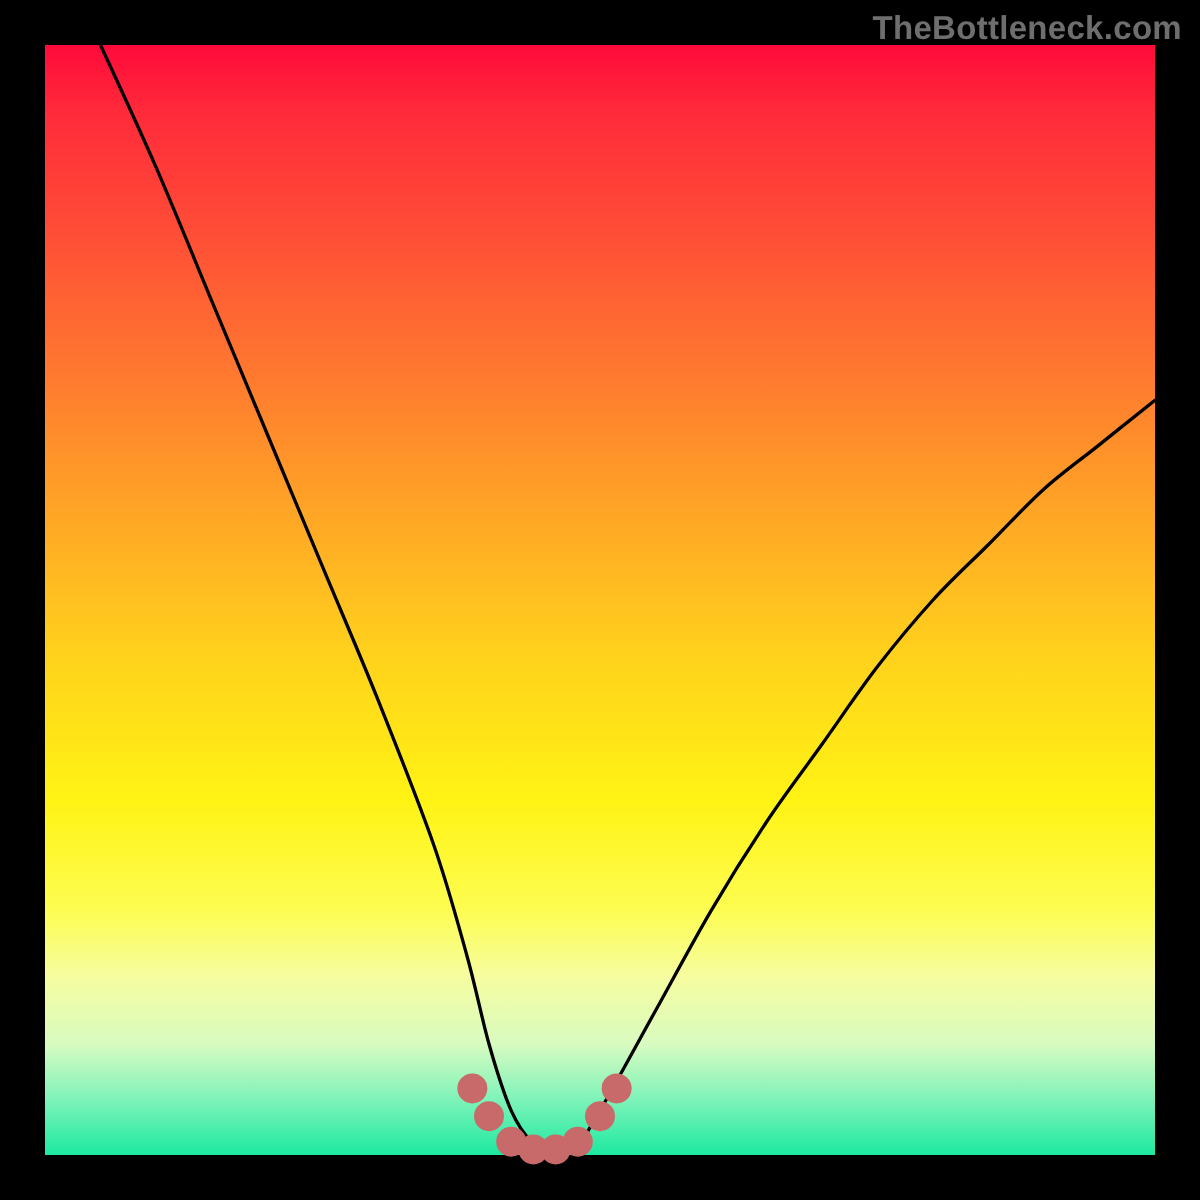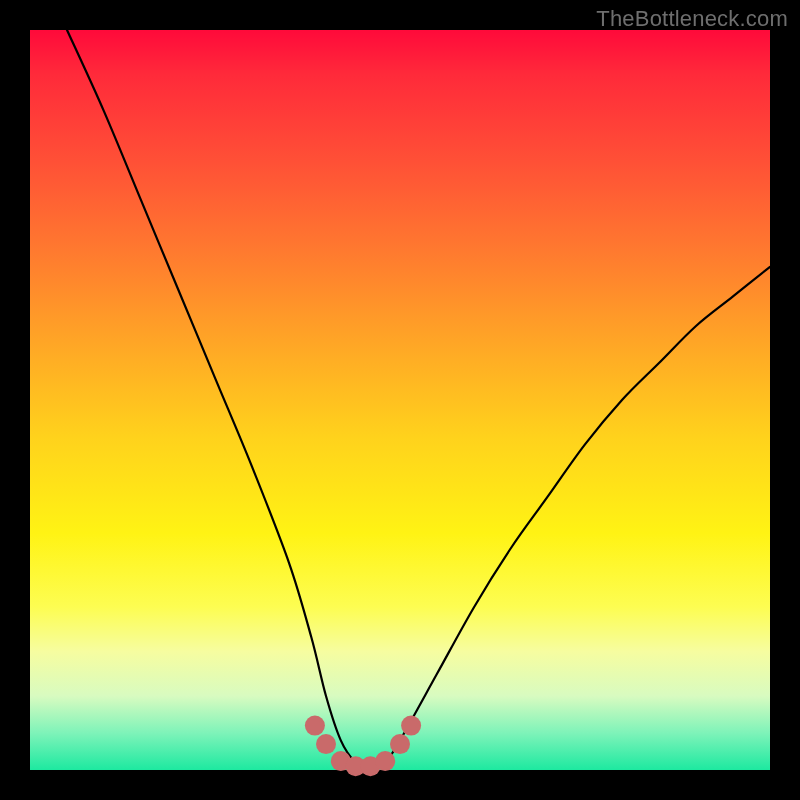--- a/index.html
+++ b/index.html
@@ -38,21 +38,21 @@
       #1de9a0 100%
     );
   }
   .watermark {
     position: absolute;
     top: 6px;
     right: 12px;
     color: #6e6e6e;
     font-size: 22px;
     letter-spacing: 0.2px;
-    font-weight: 400;
+    font-weight: 700;
     user-select: none;
   }
   svg.curve {
     position: absolute;
     left: 0;
     top: 0;
     width: 740px;
     height: 740px;
     overflow: visible;
   }

